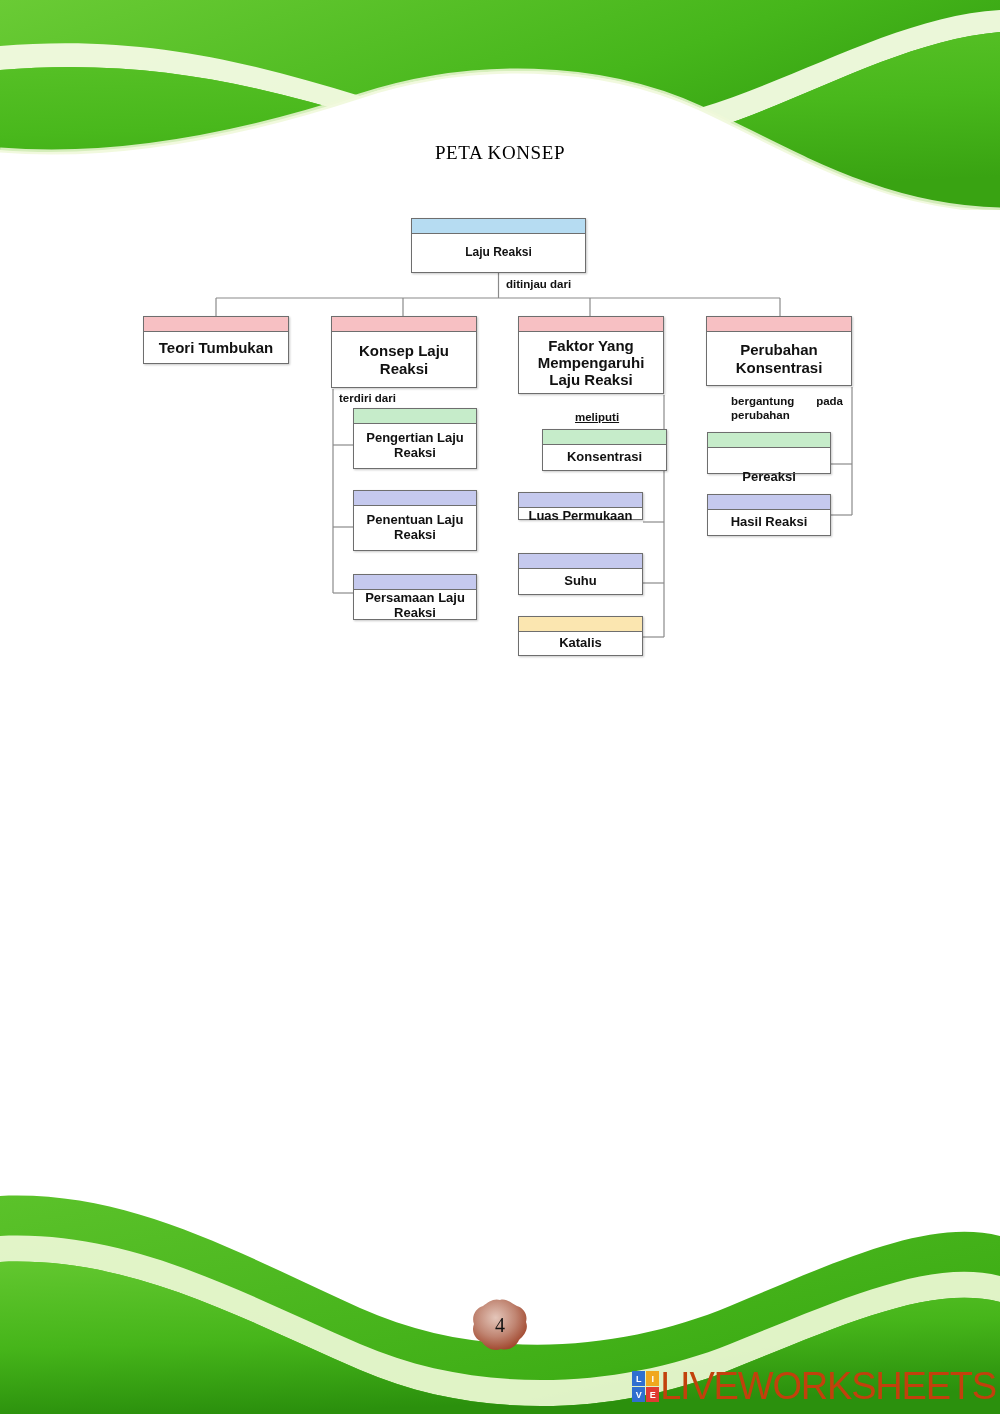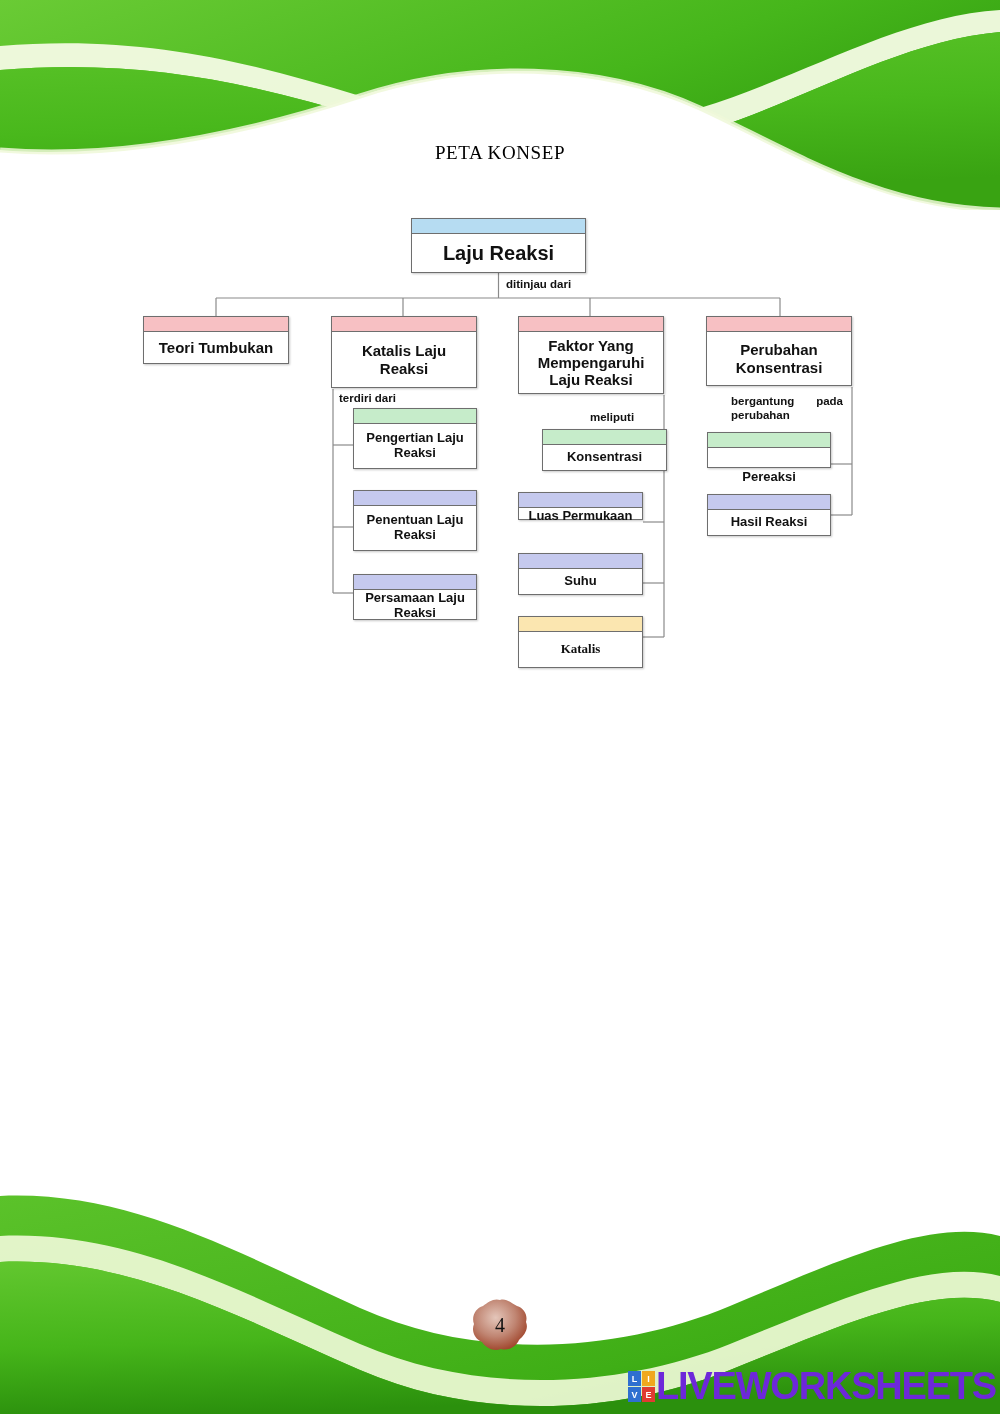--- a/index.html
+++ b/index.html
@@ -85,21 +85,21 @@
   }
 
   
   .head-blue   { background: #b6dcf2; }
   .head-pink   { background: #f7c0c3; }
   .head-green  { background: #c6ecca; }
   .head-violet { background: #c5c9ee; }
   .head-cream  { background: #fbe6b0; }
 
   
-  .lvl1 .node-label { font-size: 20px; }
+  .lvl1 .node-label { font-size: 12px; }
   .lvl2 .node-label { font-size: 15px; }
   .lvl3 .node-label { font-size: 13px; }
 
   
   .edge-label {
     position: absolute;
     font-size: 11.5px;
     font-weight: bold;
     color: #111111;
     line-height: 1.25;
@@ -149,24 +149,24 @@
   #brand .brand-mark span {
     display: flex;
     align-items: center;
     justify-content: center;
     font-size: 9px;
     font-weight: bold;
     color: #ffffff;
   }
   #brand .brand-text {
     font-family: "Liberation Sans", sans-serif;
-    font-weight: bold;
+    font-weight: normal;
     font-size: 38px;
     letter-spacing: -1.2px;
-    color: #6d28d9;
+    color: #c2410c;
   }
 </style>
 </head>
 <body>
 
 <div id="page">
 
   <svg id="banner-top" class="banner" viewBox="0 0 1000 210" preserveAspectRatio="none">
     <defs>
       <linearGradient id="gradTop" x1="0" y1="0" x2="0.25" y2="1">
@@ -232,67 +232,67 @@
     </div>
     <div class="edge-label" style="left:506px; top:277px;">ditinjau dari</div>
 
     <div class="node lvl2" style="left:143px; top:316px; width:146px; height:48px;">
       <div class="node-head head-pink"></div>
       <div class="node-label">Teori Tumbukan</div>
     </div>
 
     <div class="node lvl2" style="left:331px; top:316px; width:146px; height:72px;">
       <div class="node-head head-pink"></div>
-      <div class="node-label">Katalis Laju Reaksi</div>
+      <div class="node-label">Konsep Laju Reaksi</div>
     </div>
     <div class="edge-label" style="left:339px; top:391px;">terdiri dari</div>
 
     <div class="node lvl3" style="left:353px; top:408px; width:124px; height:61px;">
       <div class="node-head head-green"></div>
       <div class="node-label">Pengertian Laju Reaksi</div>
     </div>
     <div class="node lvl3" style="left:353px; top:490px; width:124px; height:61px;">
       <div class="node-head head-violet"></div>
       <div class="node-label">Penentuan Laju Reaksi</div>
     </div>
     <div class="node lvl3" style="left:353px; top:574px; width:124px; height:46px;">
       <div class="node-head head-violet"></div>
       <div class="node-label">Persamaan Laju Reaksi</div>
     </div>
 
     <div class="node lvl2" style="left:518px; top:316px; width:146px; height:78px;">
       <div class="node-head head-pink"></div>
       <div class="node-label">Faktor Yang Mempengaruhi Laju Reaksi</div>
     </div>
-    <div class="edge-label" style="left:590px; top:410px;">meliputi</div>
+    <div class="edge-label" style="left:575px; top:410px;text-decoration:underline;">meliputi</div>
 
     <div class="node lvl3" style="left:542px; top:429px; width:125px; height:42px;">
       <div class="node-head head-green"></div>
       <div class="node-label">Konsentrasi</div>
     </div>
     <div class="node lvl3" style="left:518px; top:492px; width:125px; height:28px;">
       <div class="node-head head-violet"></div>
       <div class="node-label">Luas Permukaan</div>
     </div>
     <div class="node lvl3" style="left:518px; top:553px; width:125px; height:42px;">
       <div class="node-head head-violet"></div>
       <div class="node-label">Suhu</div>
     </div>
-    <div class="node lvl3" style="left:518px; top:616px; width:125px; height:52px;font-family:Liberation Serif, serif;">
+    <div class="node lvl3" style="left:518px; top:616px; width:125px; height:40px;">
       <div class="node-head head-cream"></div>
       <div class="node-label">Katalis</div>
     </div>
 
     <div class="node lvl2" style="left:706px; top:316px; width:146px; height:70px;">
       <div class="node-head head-pink"></div>
       <div class="node-label">Perubahan Konsentrasi</div>
     </div>
     <div class="edge-label justify" style="left:731px; top:394px; width:112px;">bergantung pada perubahan</div>
 
-    <div class="node lvl3" style="left:707px; top:432px; width:124px; height:36px;gap:21px;">
+    <div class="node lvl3" style="left:707px; top:432px; width:124px; height:42px;gap:21px;">
       <div class="node-head head-green"></div>
       <div class="node-label">Pereaksi</div>
     </div>
     <div class="node lvl3" style="left:707px; top:494px; width:124px; height:42px;">
       <div class="node-head head-violet"></div>
       <div class="node-label">Hasil Reaksi</div>
     </div>
   </div>
 
   <svg id="banner-bottom" class="banner" viewBox="0 0 1000 230" preserveAspectRatio="none">

